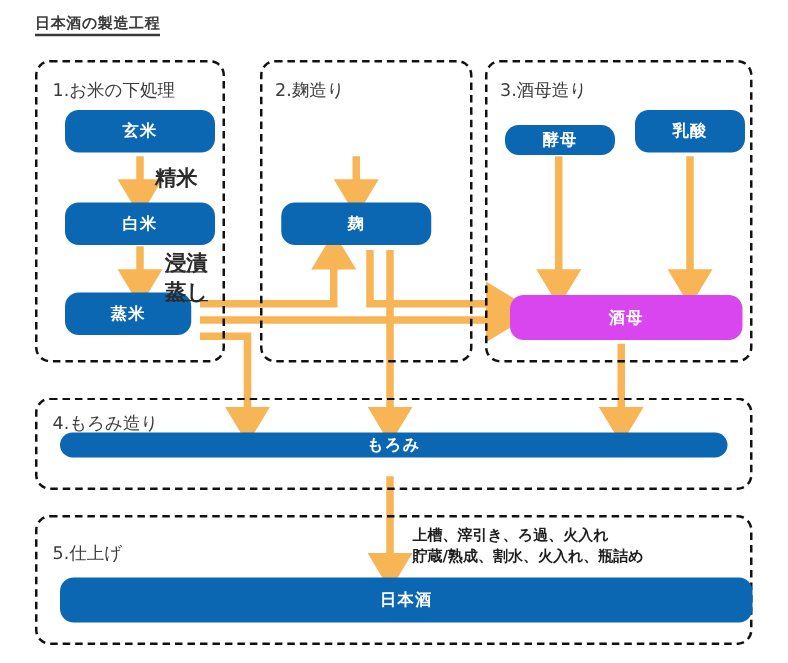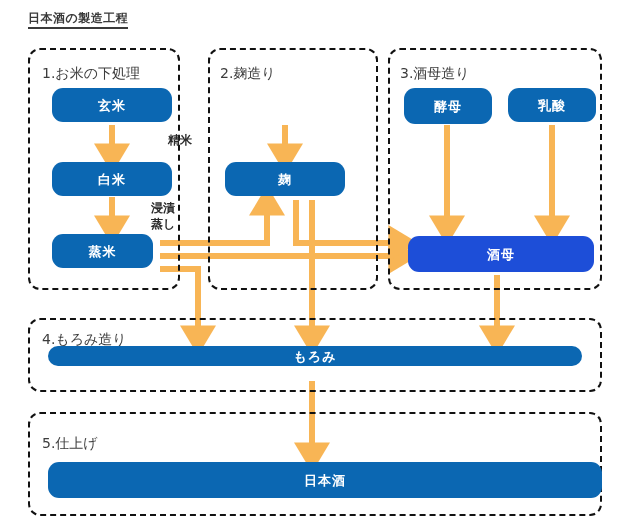--- a/index.html
+++ b/index.html
@@ -17,25 +17,25 @@
          box-sizing:border-box;background:transparent;}
   .panel-label{position:absolute;font-size:14px;color:#3c3c3c;line-height:1;
                white-space:nowrap;}
 
   
   .node{position:absolute;box-sizing:border-box;border-radius:11px;
         display:flex;align-items:center;justify-content:center;
         font-size:13px;font-weight:bold;color:#ffffff;letter-spacing:1px;
         line-height:1;}
   .node.blue{background:#0b67b2;}
-  .node.red{background:#1d4ed8;}
+  .node.red{background:#d946ef;}
 
   
-  .edge-label{position:absolute;font-size:12px;color:#2b2b2b;line-height:1.35;
-              white-space:pre;font-weight:bold;margin-left:44px;}
+  .edge-label{position:absolute;font-size:17px;color:#2b2b2b;line-height:1.35;
+              white-space:pre;font-weight:bold;}
   .step-note{position:absolute;font-size:12px;color:#1f1f1f;line-height:1.45;
              white-space:pre;font-weight:bold;}
 
   
   svg.wires{position:absolute;left:0;top:0;width:630px;height:530px;
             pointer-events:none;}
 </style>
 </head>
 <body>
 
@@ -84,51 +84,53 @@
     <span>白米</span>
   </div>
   <div class="node blue" style="left:52px;top:88px;width:120px;height:34px;">
     <span>玄米</span>
   </div>
   <div class="node blue" style="left:52px;top:234px;width:101px;height:34px;">
     <span>蒸米</span>
   </div>
 
   <div class="edge-label" style="left:124px;top:132px;">精米</div>
-  <div class="edge-label" style="left:107px;top:200px;">浸漬
+  <div class="edge-label" style="left:132px;top:200px;text-decoration:underline;">浸漬
 蒸し</div>
 
   <div class="panel" style="left:208px;top:48px;width:170px;height:242px;"></div>
   <div class="panel-label" style="left:220px;top:66px;">2.麹造り</div>
 
   <div class="node blue" style="left:225px;top:162px;width:120px;height:34px;">
     <span>麹</span>
   </div>
 
   <div class="panel" style="left:388px;top:48px;width:214px;height:242px;"></div>
   <div class="panel-label" style="left:400px;top:66px;">3.酒母造り</div>
 
-  <div class="node blue" style="left:404px;top:88px;width:88px;height:36px;text-align:center;">
+  <div class="node blue" style="left:404px;top:100px;width:88px;height:24px;text-align:center;">
     <span>酵母</span>
   </div>
-  <div class="node blue" style="left:508px;top:88px;width:88px;height:34px;">
+  <div class="node blue" style="left:508px;top:88px;width:88px;height:34px;font-family:Liberation Mono, monospace;">
     <span>乳酸</span>
   </div>
   <div class="node red" style="left:408px;top:236px;width:186px;height:36px;">
     <span>酒母</span>
   </div>
 
   <div class="panel" style="left:28px;top:318px;width:574px;height:74px;"></div>
   <div class="panel-label" style="left:42px;top:332px;">4.もろみ造り</div>
 
   <div class="node blue" style="left:48px;top:346px;width:534px;height:20px;">
     <span>もろみ</span>
   </div>
 
   <div class="panel" style="left:28px;top:412px;width:574px;height:104px;"></div>
   <div class="panel-label" style="left:42px;top:436px;">5.仕上げ</div>
 
+  <div class="step-note" style="left:330px;top:420px;">上槽、滓引き、ろ過、火入れ
+貯蔵/熟成、割水、火入れ、瓶詰め</div>
 
   <div class="node blue" style="left:48px;top:462px;width:554px;height:36px;">
     <span>日本酒</span>
   </div>
 
 </div>
 
 </body></html>

